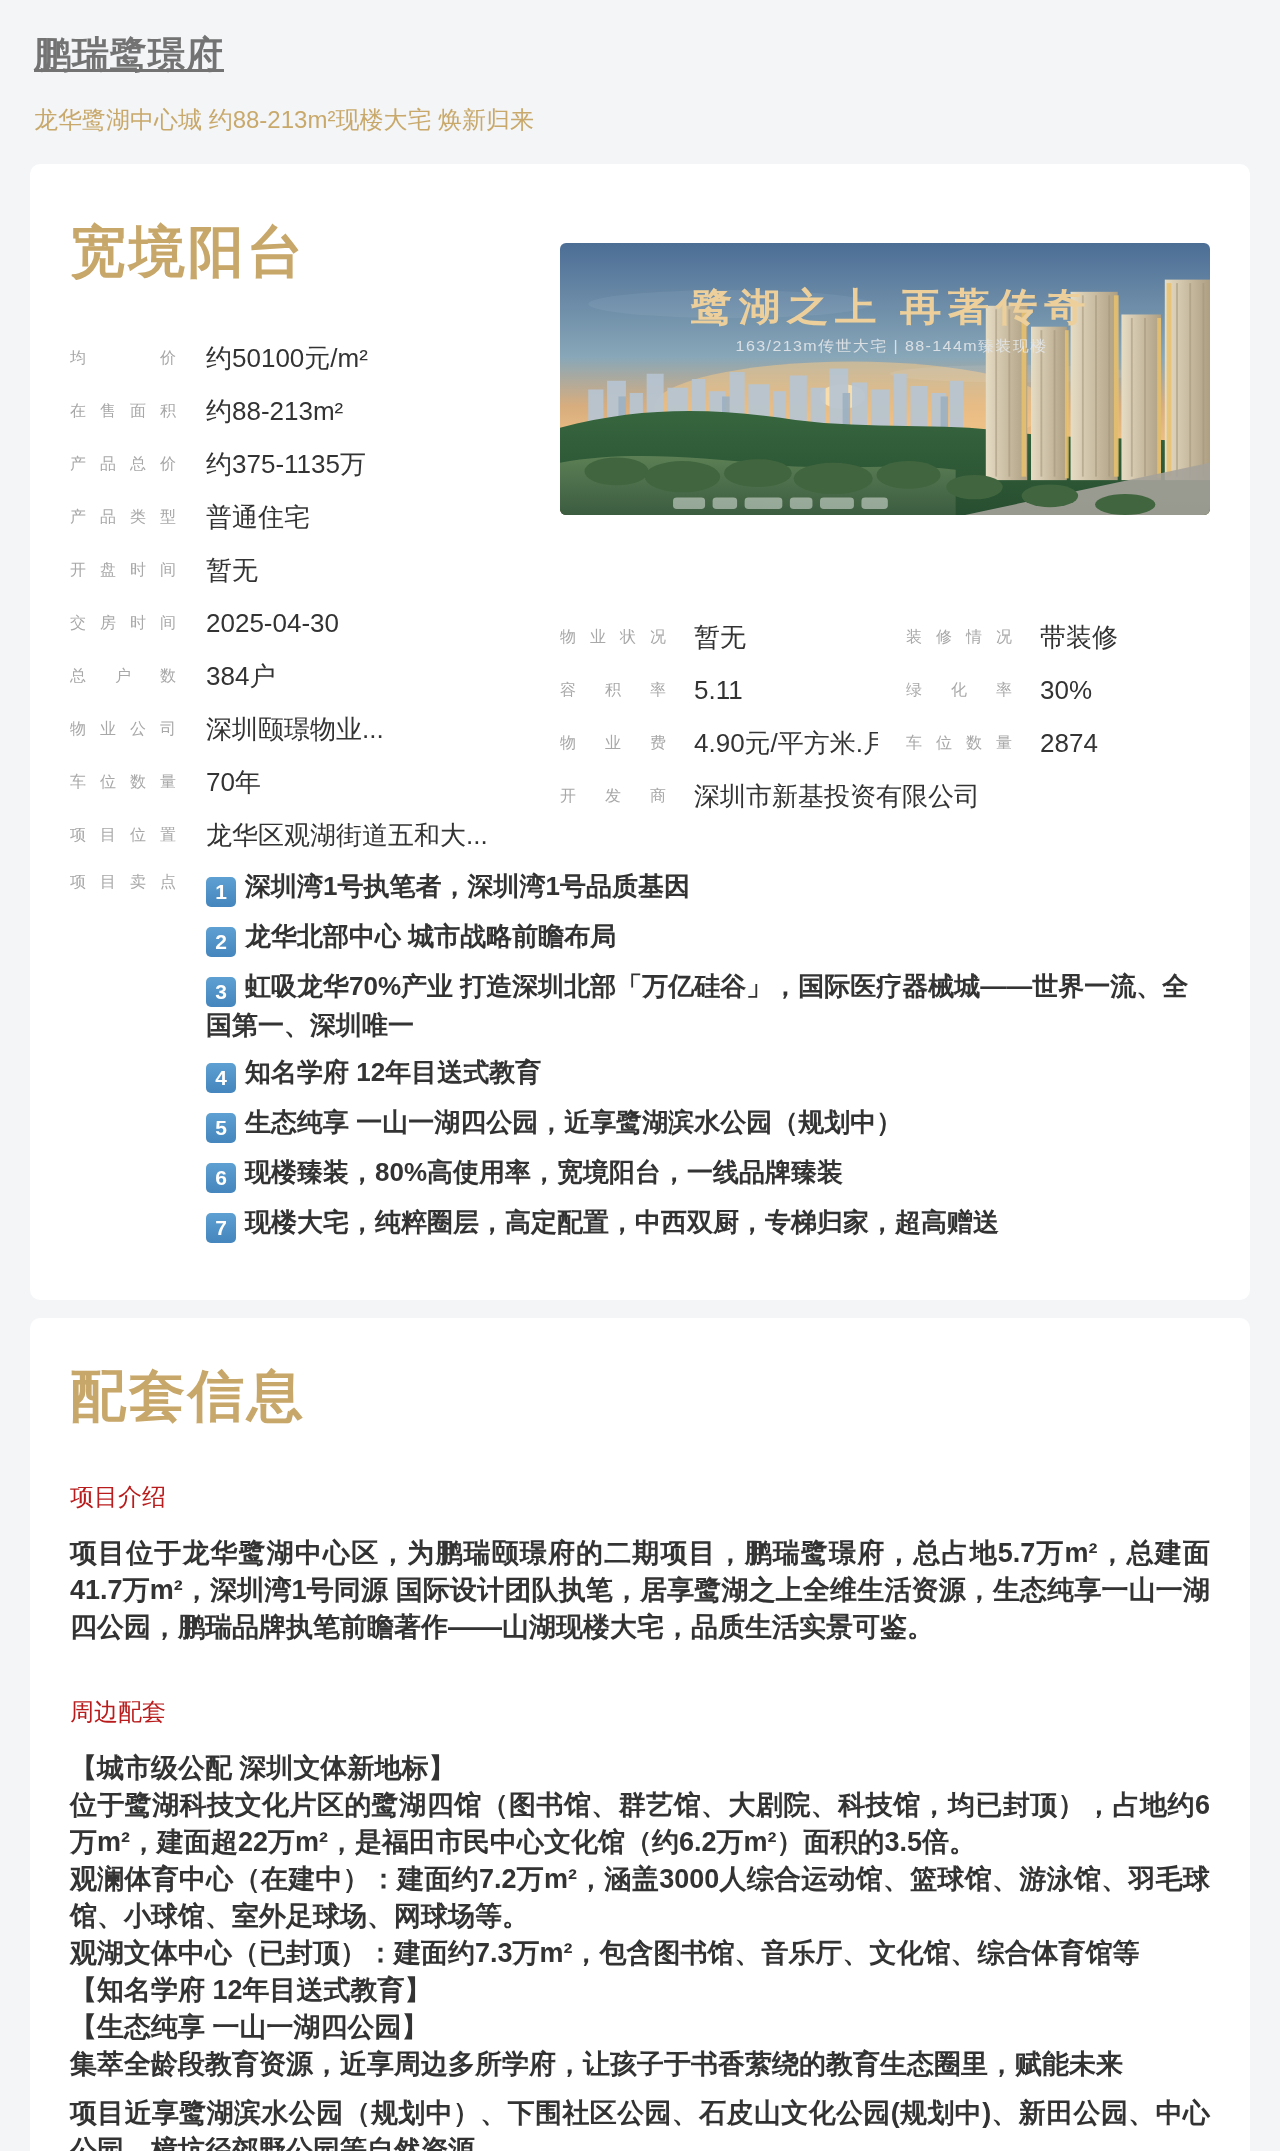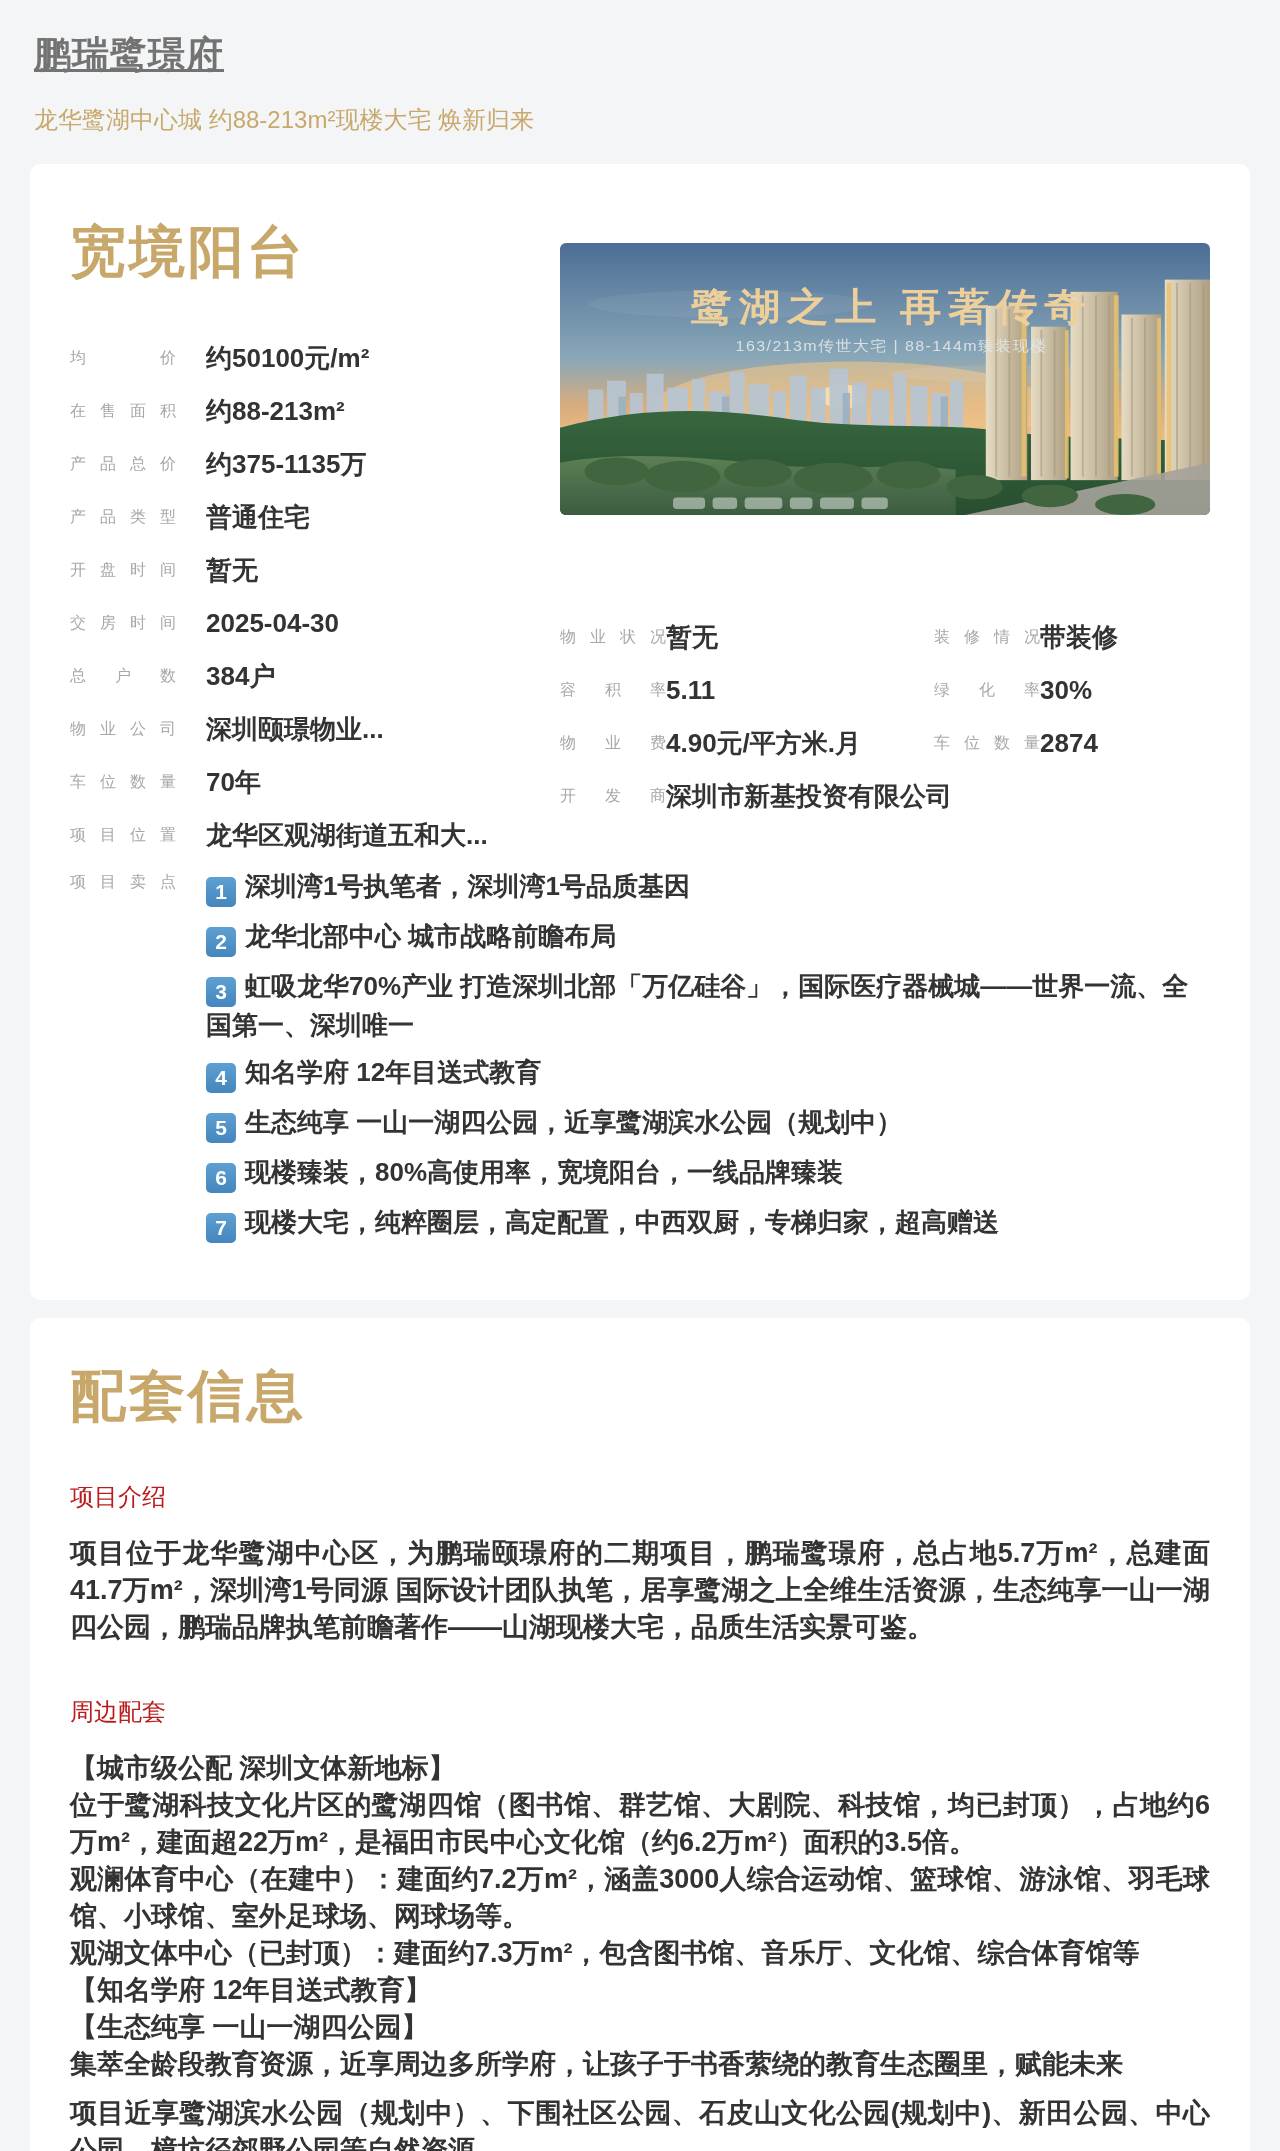--- a/index.html
+++ b/index.html
@@ -58,39 +58,40 @@
     flex: none;
     font-size: 16px;
     color: #a8a8a8;
     text-align: justify;
     text-align-last: justify;
     white-space: nowrap;
   }
   .kv-value {
     margin-left: 30px;
     font-size: 26px;
-    font-weight: bold;
+    font-weight: normal;
     color: #333;
     white-space: nowrap;
     overflow: hidden;
   }
 
   .photo-frame {
     margin-top: 23px;
     height: 272px;
     border-radius: 6px;
     overflow: hidden;
     position: relative;
   }
   .photo-frame svg { display: block; width: 100%; height: 100%; }
 
   .right-grid {
     margin-top: 96px;
     display: grid;
     grid-template-columns: 106px 1fr 106px 170px;
+    column-gap: 28px;
     grid-auto-rows: 53px;
     align-items: center;
   }
   .right-grid .kv-label { width: 106px; }
   .right-grid .kv-value { margin-left: 0; }
   .span3 { grid-column: 2 / 5; }
 
   .sellpoints {
     display: flex;
     margin-top: 6px;

